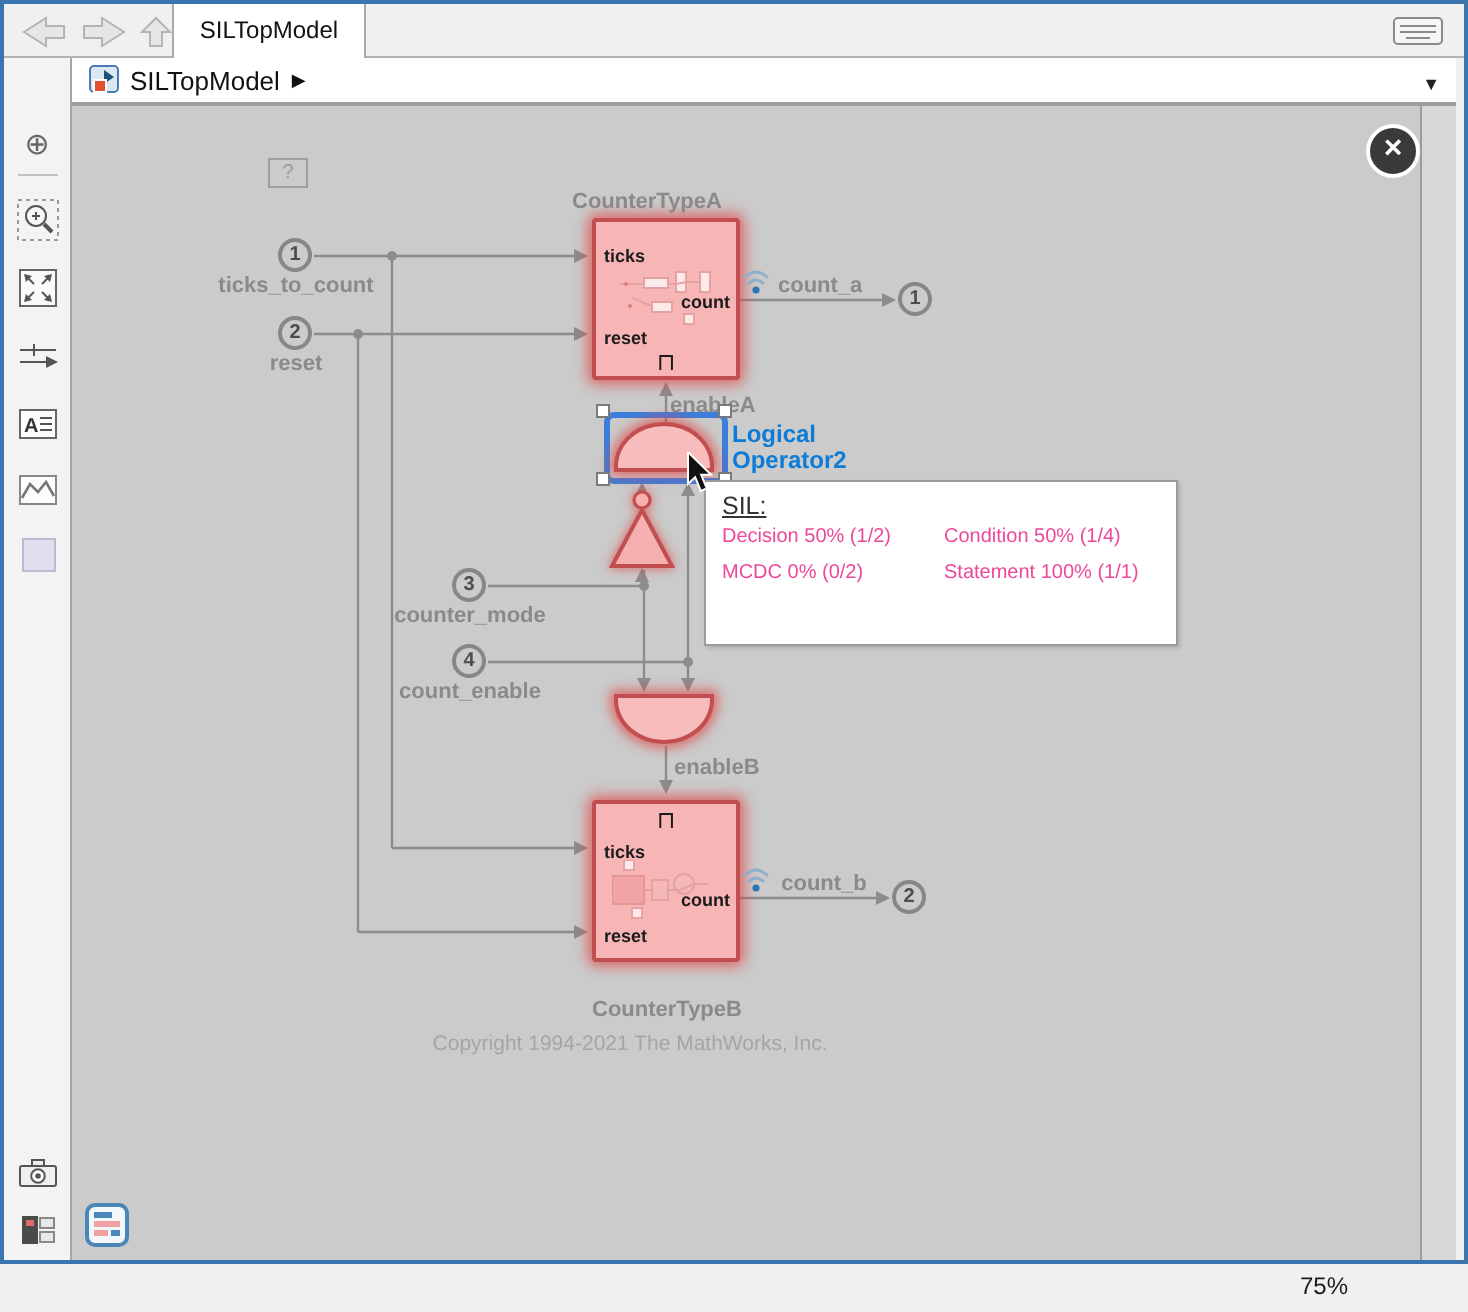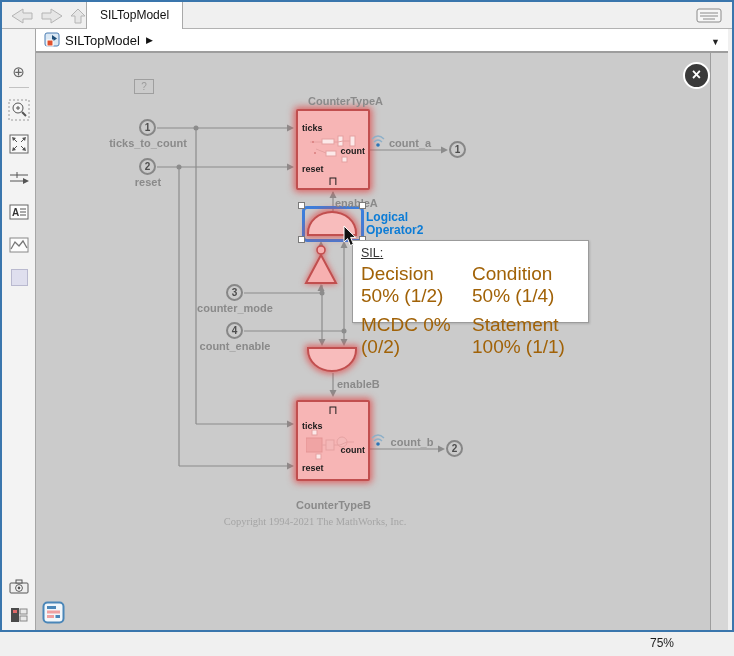--- a/index.html
+++ b/index.html
@@ -53,30 +53,30 @@
   .gate-down { border-radius:0 0 25px 25px / 0 0 22px 22px; }
   .sel-box { position:absolute; left:302px; top:206px; width:62px; height:36px; border:3px solid #3d7edb;
     border-radius:5px; z-index:2; }
   .handle { position:absolute; width:7px; height:7px; background:#fff; border:1px solid #7a7a7a; z-index:4; }
   .gate-name { position:absolute; left:366px; top:211px; font-size:12px; font-weight:bold; color:#0c7cd6;
     line-height:13px; z-index:3; }
 
   .not-gate { position:absolute; left:303px; top:243px; z-index:2; }
   .wires { left:0; top:0; width:734px; height:656px; z-index:1; pointer-events:none; }
 
-  .copyright { left:205px; top:516px; width:220px; text-align:center; font-size:10.5px; color:#a5a5a5; z-index:2;font-family:Liberation Serif, serif; }
+  .copyright { left:205px; top:516px; width:220px; text-align:center; font-size:10.5px; color:#a5a5a5; z-index:2; }
 
   .cov-badge { left:42px; top:601px; z-index:3; }
 
   
   .tooltip { left:352px; top:240px; width:237px; height:83px; background:#fff; border:1px solid #9b9b9b;
     box-shadow:1px 1px 2px rgba(0,0,0,0.15); z-index:10; }
   .tt-title { margin:5px 0 3px 8px; font-size:12.5px; color:#333; text-decoration:underline; }
   .tt-grid { display:grid; grid-template-columns:107px 1fr; column-gap:4px; row-gap:7px; margin:3px 6px 0 8px; }
-  .tt-cell { font-size:19px; color:#a16207; }
+  .tt-cell { font-size:10px; color:#ec4899; }
   .cursor { left:343px; top:226px; z-index:11; }
 
   
   .frame { left:0; top:0; width:734px; height:632px; border:2px solid #3a76ad; z-index:20; pointer-events:none; }
   .statusbar { left:0; top:632px; width:734px; height:24px; background:#f0f0f0; }
   .status-left { position:absolute; left:6px; top:4px; font-size:17px; color:#701a75;margin-top:19px; }
   .status-zoom { position:absolute; left:640px; top:4px; width:44px; text-align:center; font-size:12px; color:#1c1c1c; }
 </style>
 </head>
 <body>
@@ -225,21 +225,21 @@
 
 <div class="port-circle" style="left:139px;top:119px;">1</div>
 <div class="sig-label" style="left:86px;top:137px;width:124px;">ticks_to_count</div>
 <div class="port-circle" style="left:139px;top:158px;">2</div>
 <div class="sig-label" style="left:108px;top:176px;width:80px;">reset</div>
 <div class="port-circle" style="left:226px;top:284px;">3</div>
 <div class="sig-label" style="left:175px;top:302px;width:120px;">counter_mode</div>
 <div class="port-circle" style="left:226px;top:322px;">4</div>
 <div class="sig-label" style="left:175px;top:340px;width:120px;">count_enable</div>
 
-<div class="blk-title" style="left:308px;top:95px;">CounterTypeA</div>
+<div class="blk-title" style="left:286px;top:95px;">CounterTypeA</div>
 <div class="block" style="left:296px;top:109px;">
   <span class="blk-port" style="left:4px;top:12px;">ticks</span>
   <span class="blk-port" style="left:4px;top:53px;">reset</span>
   <span class="blk-port" style="right:3px;top:35px;">count</span>
   <span class="blk-enable" style="bottom:0px;">⊓</span>
   <svg style="position:absolute;left:10px;top:24px;" width="52" height="30" opacity="0.7">
     <rect x="14" y="4" width="12" height="5" fill="#fff" stroke="#dd9a9a"></rect>
     <rect x="30" y="1" width="5" height="10" fill="#fff" stroke="#dd9a9a"></rect>
     <rect x="42" y="1" width="5" height="10" fill="#fff" stroke="#dd9a9a"></rect>
     <rect x="18" y="16" width="10" height="5" fill="#fff" stroke="#dd9a9a"></rect>

